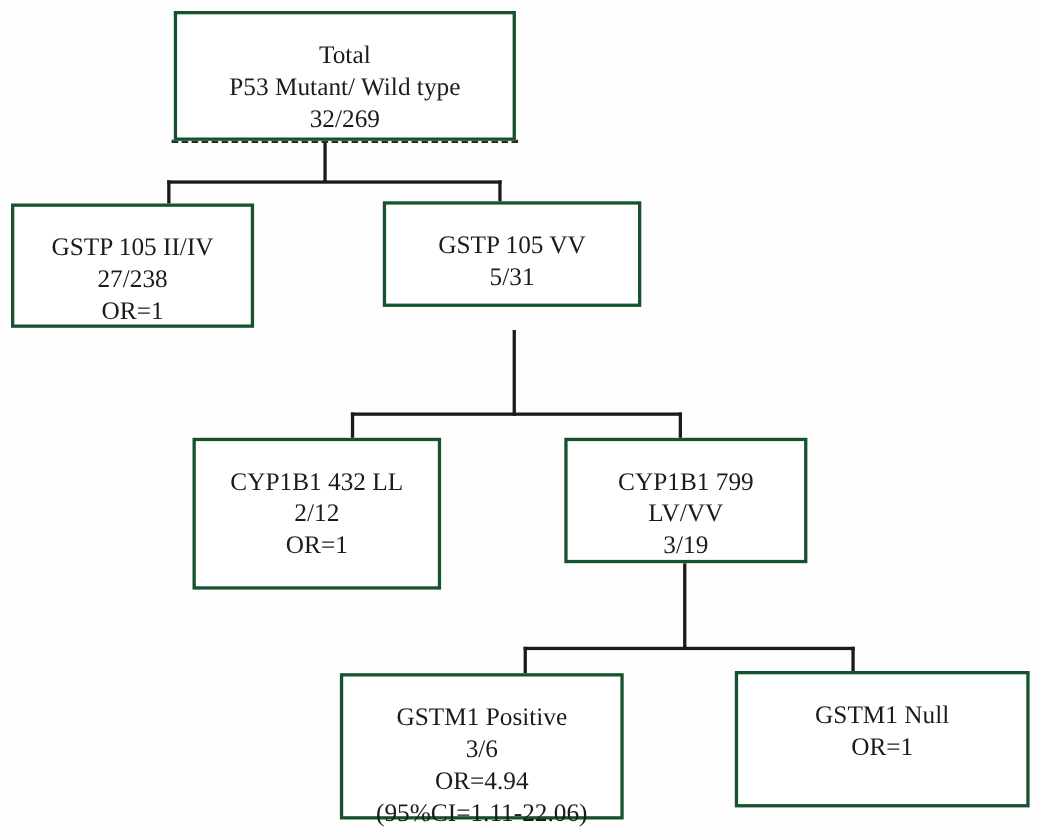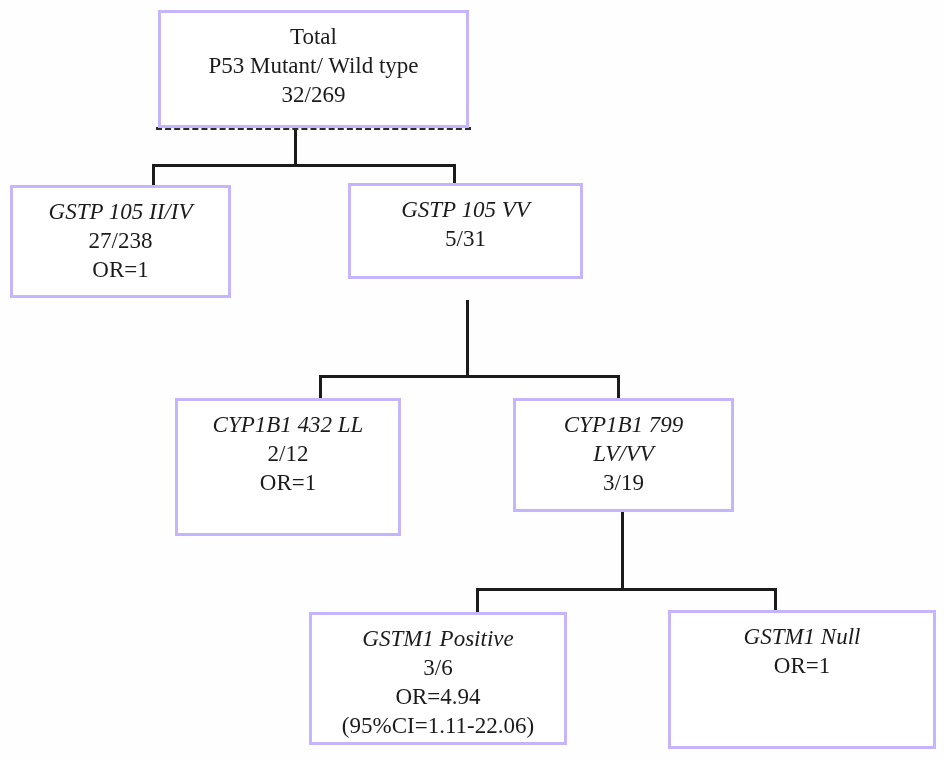--- a/index.html
+++ b/index.html
@@ -12,39 +12,39 @@
     width: 944px;
     height: 759px;
     background: #fefefe;
     font-family: "Liberation Serif", "DejaVu Serif", serif;
     color: #1b1b1b;
     overflow: hidden;
   }
   .node {
     position: absolute;
     box-sizing: border-box;
-    border: 3px solid #c4b5fd;
+    border: 3px solid #14532d;
     background: #ffffff;
     text-align: center;
-    padding-top: 9px;
+    padding-top: 22px;
   }
   .ln {
     font-size: 23px;
     line-height: 29px;
     white-space: nowrap;
   }
-  .it { font-style: italic; }
+  .it { }
   
   .n-total      { left: 158px; top: 10px;  width: 311px; height: 118px; }
   .n-gstp-iiiv  { left: 10px;  top: 185px; width: 221px; height: 113px; }
   .n-gstp-vv    { left: 348px; top: 183px; width: 235px; height: 96px; }
   .n-cyp-ll     { left: 175px; top: 398px; width: 226px; height: 138px; }
   .n-cyp-lvvv   { left: 513px; top: 398px; width: 221px; height: 114px; }
   .n-gstm1-pos  { left: 293px; top: 612px; width: 258px; height: 133px; margin-left: 16px; }
-  .n-gstm1-null { left: 668px; top: 610px; width: 268px; height: 139px; }
+  .n-gstm1-null { left: 668px; top: 610px; width: 268px; height: 124px; }
   
   .line {
     position: absolute;
     background: #1b1b1b;
   }
   .v { width: 3px; }
   .h { height: 3px; }
   .dash {
     position: absolute;
     height: 0;

